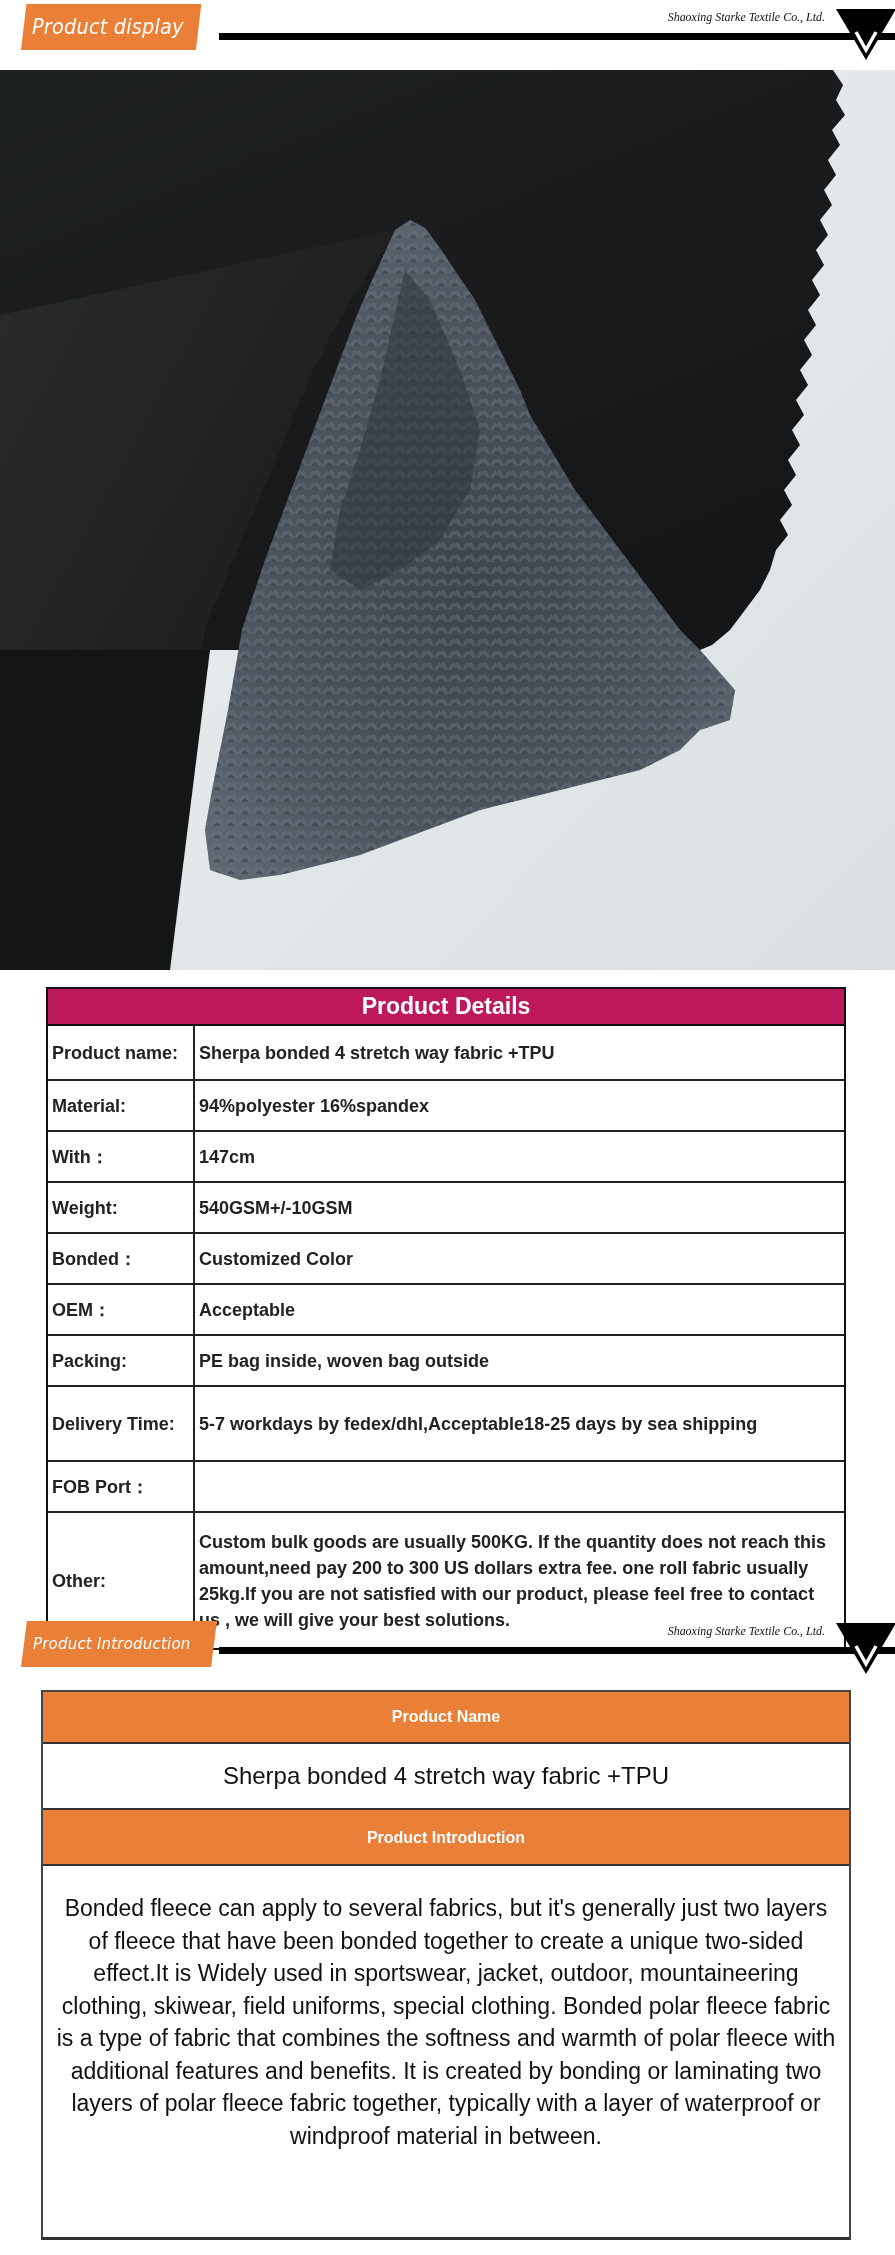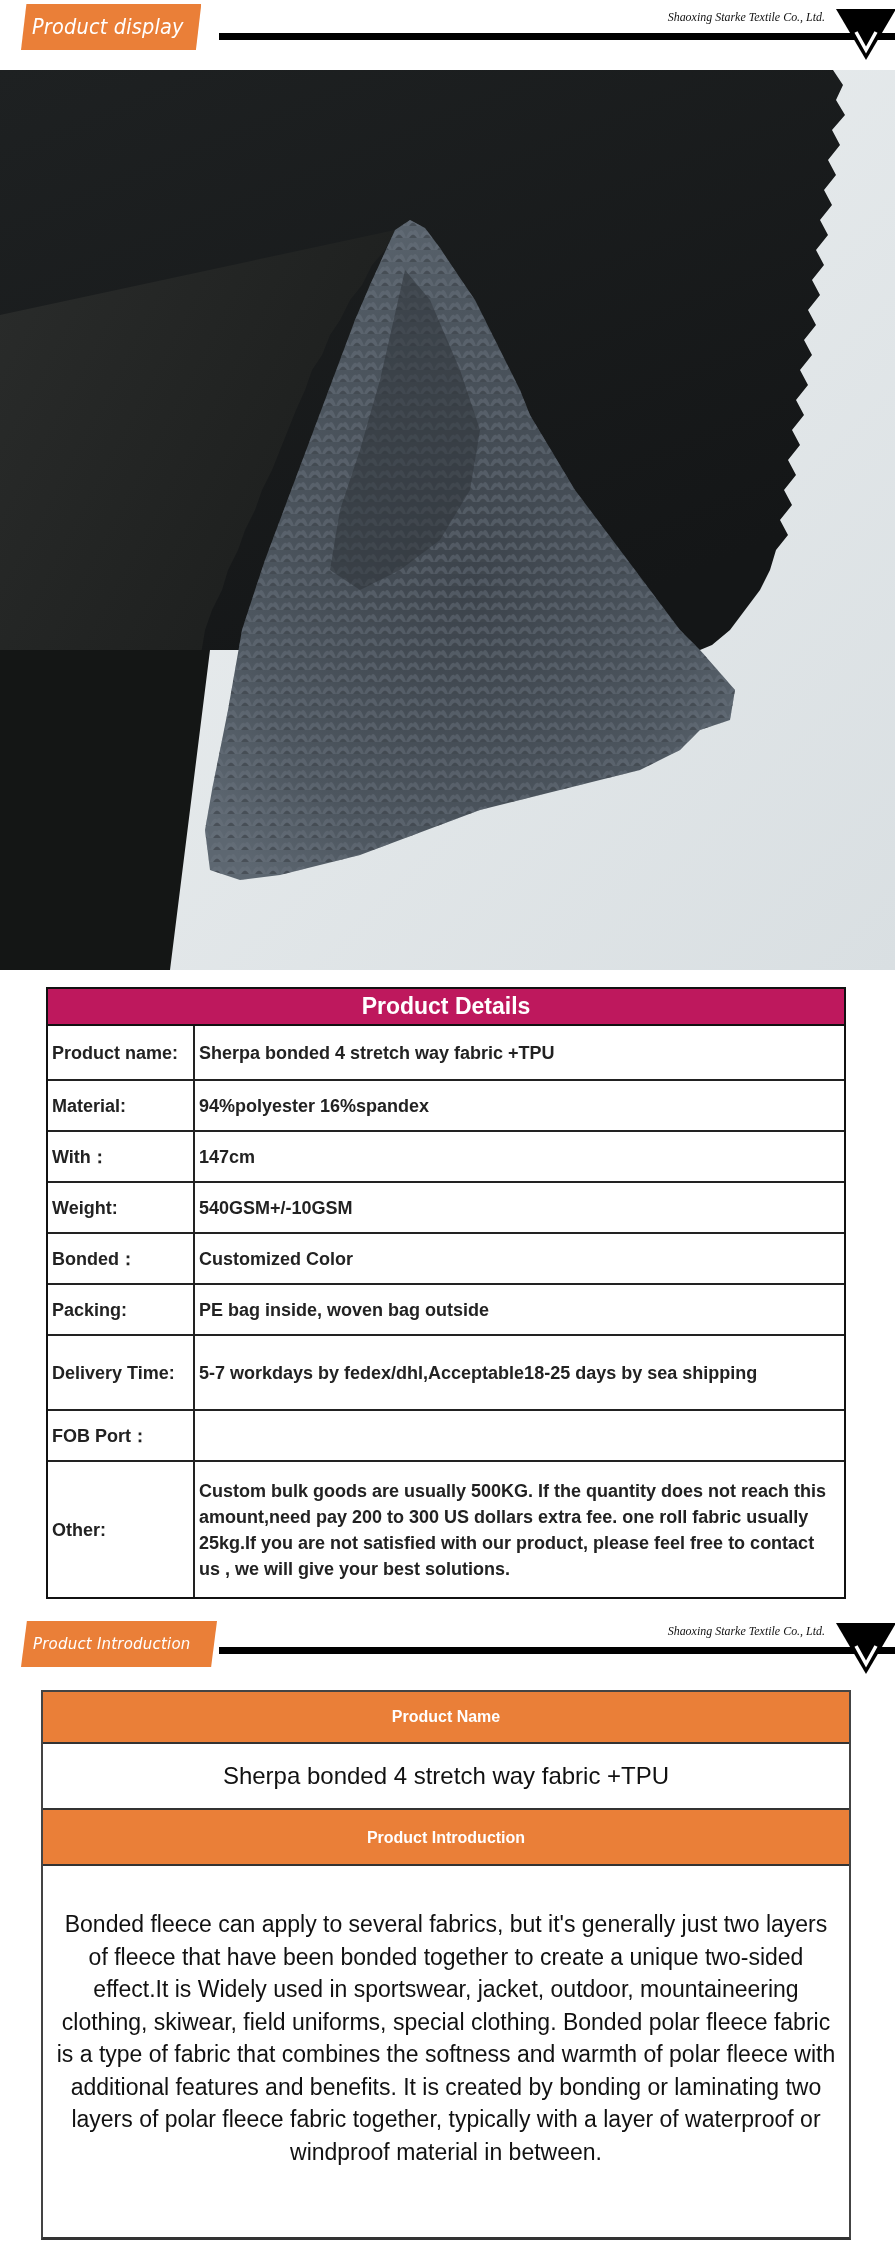--- a/index.html
+++ b/index.html
@@ -51,21 +51,21 @@
   
   .intro { position: absolute; left: 41px; top: 1690px; width: 810px; height: 550px; border: 2px solid #444; border-bottom: 3px solid #333; }
   .intro .band {
     background: #ea7f38; color: #fff; font-weight: bold; text-align: center;
     font-size: 16px; border-bottom: 2px solid #333;
   }
   .intro .band.b1 { height: 52px; line-height: 50px; }
   .intro .band.b2 { height: 58px; line-height: 56px; border-top: 2px solid #333; }
   .intro .name { height: 64px; line-height: 64px; text-align: center; font-size: 24px; color: #111; }
   .intro .desc {
-    padding: 42px 12px 0 12px; text-align: center; font-size: 23px; line-height: 32.5px; color: #111;
+    padding: 26px 12px 0 12px; text-align: center; font-size: 23px; line-height: 32.5px; color: #111;
   }
 </style>
 </head>
 <body>
 
 <div class="banner" style="top:0;">
   <div class="tab big">Product display</div>
   <div class="rule"></div>
   <div class="company">Shaoxing Starke Textile Co., Ltd.</div>
   <svg class="logo" viewBox="0 0 60 54">
@@ -149,20 +149,24 @@
   </div>
   <div class="row h-43">
     <div class="k">Weight:</div>
     <div class="v">540GSM+/-10GSM</div>
   </div>
   <div class="row h-43">
     <div class="k">Bonded：</div>
     <div class="v">Customized Color</div>
   </div>
   <div class="row h-43">
+    <div class="k">OEM：</div>
+    <div class="v">Acceptable</div>
+  </div>
+  <div class="row h-43">
     <div class="k">Packing:</div>
     <div class="v">PE bag inside, woven bag outside</div>
   </div>
   <div class="row h-65">
     <div class="k">Delivery Time:</div>
     <div class="v">5-7 workdays by fedex/dhl,Acceptable18-25 days by sea shipping</div>
   </div>
   <div class="row h-43">
     <div class="k">FOB Port：</div>
   </div>

